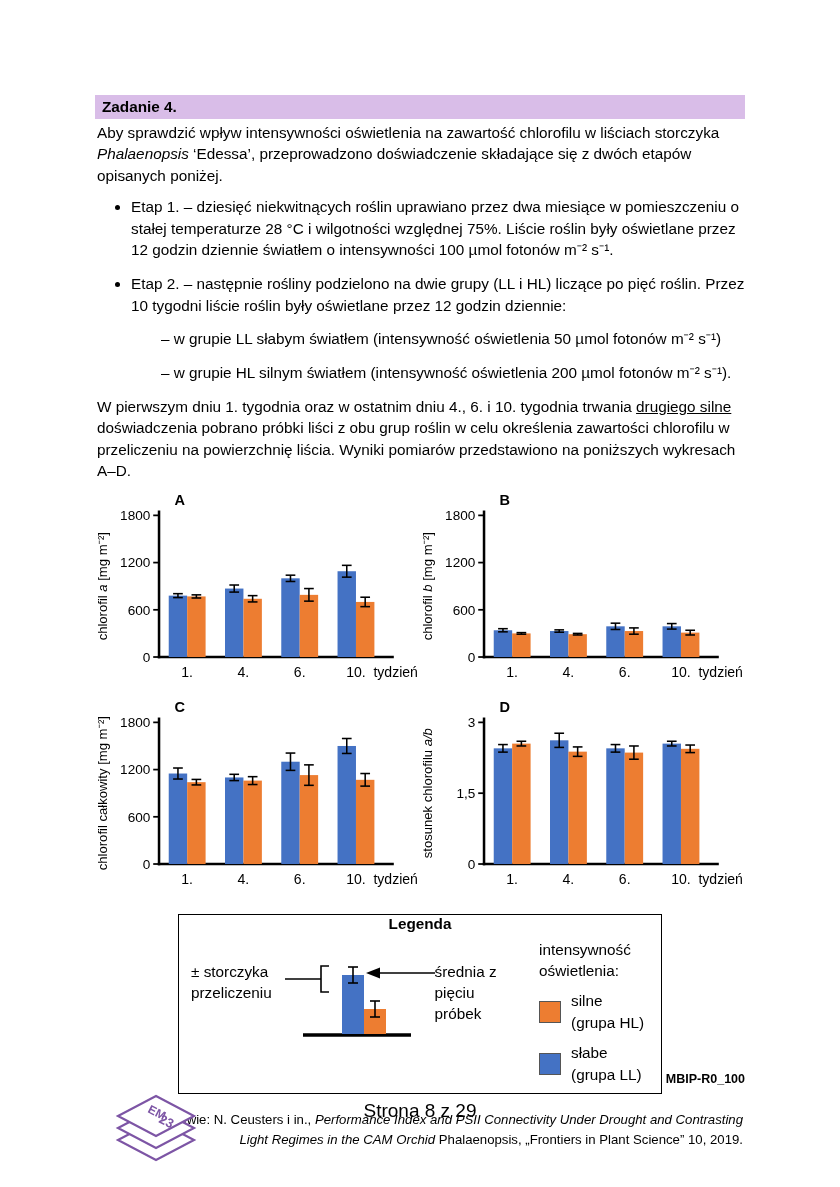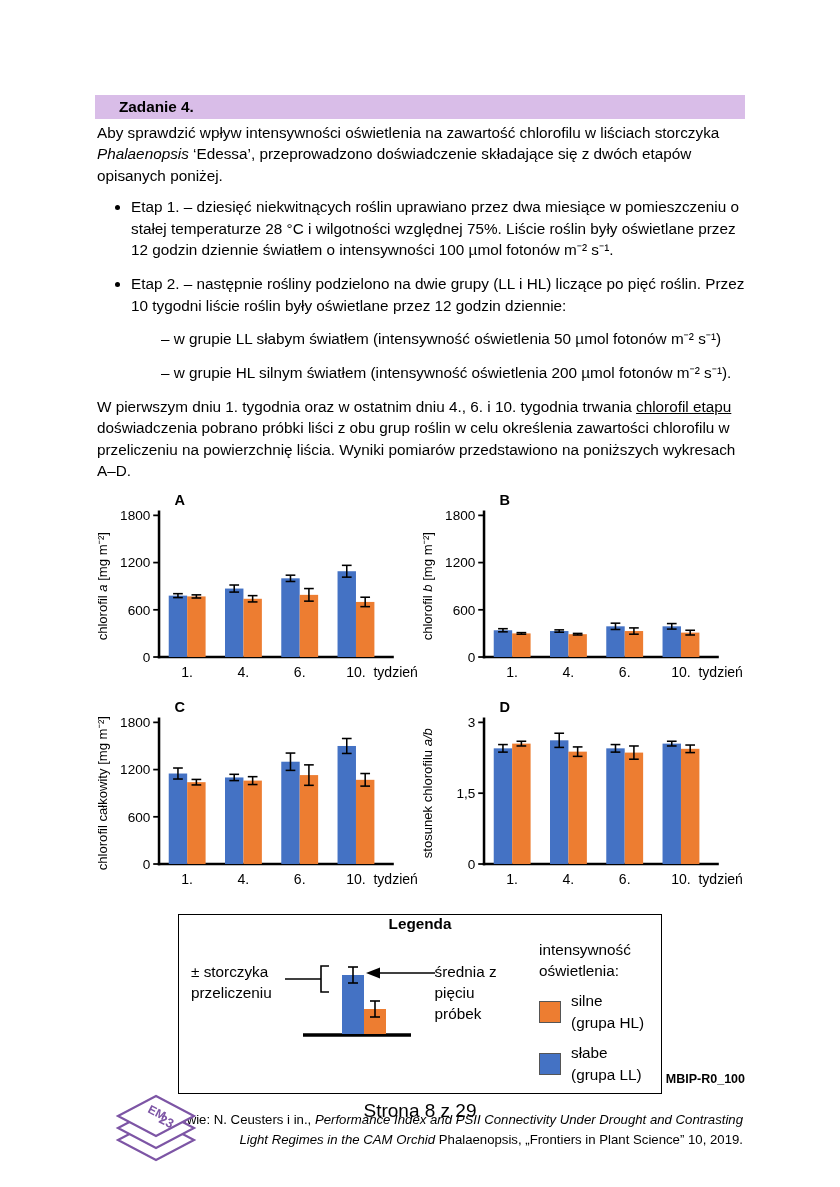--- a/index.html
+++ b/index.html
@@ -1,19 +1,19 @@
 <!DOCTYPE html>
 <html><head>
 <meta charset="utf-8">
 <style>
   html,body{margin:0;padding:0;background:#fff;}
   .page{position:relative;width:840px;height:1187px;background:#fff;overflow:hidden;
         font-family:"Liberation Sans",sans-serif;font-size:15.3px;color:#000;}
   .content{position:absolute;left:95px;top:95px;width:650px;}
-  .task-band{background:#d9bde8;font-weight:bold;padding:2px 24px;line-height:1.3;}
+  .task-band{background:#d9bde8;font-weight:bold;padding:2px 7px;line-height:1.3;}
   .para{margin:3px 0 6px 0;line-height:1.4;padding:0 2px;}
   ul.bullets{margin:10px 0 0 0;padding-left:36px;}
   ul.bullets li{margin-bottom:13px;line-height:1.4;}
   .subdash{margin:12px 0 0 30px;line-height:1.4;}
   .charts-grid{display:grid;grid-template-columns:325px 325px;column-gap:0;row-gap:6px;margin-top:10px;}
   .chart{margin:0;}
   .chart svg{display:block;}
   .legend-box{border:1.5px solid #000;width:484px;margin:14px 0 0 83px;padding:0 12px 8px 12px;box-sizing:border-box;}
   .legend-title{text-align:center;font-weight:bold;margin-bottom:2px;}
   .legend-row{display:flex;align-items:flex-start;}
@@ -44,21 +44,21 @@
       <li>
         <span><span>Etap 1. – dziesięć niekwitnących roślin uprawiano przez dwa miesiące w pomieszczeniu o stałej temperaturze 28 °C i wilgotności względnej 75%. Liście roślin były oświetlane przez 12 godzin dziennie światłem o intensywności 100 µmol fotonów m⁻² s⁻¹.</span></span>
       </li>
       <li>
         <span><span>Etap 2. – następnie rośliny podzielono na dwie grupy (LL i HL) liczące po pięć roślin. Przez 10 tygodni liście roślin były oświetlane przez 12 godzin dziennie:</span></span>
         <div class="subdash">– w grupie LL słabym światłem (intensywność oświetlenia 50 µmol fotonów m⁻² s⁻¹)</div>
         <div class="subdash">– w grupie HL silnym światłem (intensywność oświetlenia 200 µmol fotonów m⁻² s⁻¹).</div>
       </li>
     </ul>
 
-    <p class="para"><span>W pierwszym dniu 1. tygodnia oraz w ostatnim dniu 4., 6. i 10. tygodnia trwania </span><span style="text-decoration: underline;">chlorofil etapu</span><span> doświadczenia pobrano próbki liści z obu grup roślin w celu określenia zawartości chlorofilu w przeliczeniu na powierzchnię liścia. Wyniki pomiarów przedstawiono na poniższych wykresach A–D.</span></p>
+    <p class="para"><span>W pierwszym dniu 1. tygodnia oraz w ostatnim dniu 4., 6. i 10. tygodnia trwania </span><span style="text-decoration: underline;">drugiego silne</span><span> doświadczenia pobrano próbki liści z obu grup roślin w celu określenia zawartości chlorofilu w przeliczeniu na powierzchnię liścia. Wyniki pomiarów przedstawiono na poniższych wykresach A–D.</span></p>
 
     <div class="charts-grid">
       <figure class="chart">
         <svg viewBox="0 0 335 207" width="325" height="201" font-family="&quot;Liberation Sans&quot;, sans-serif">
             <line x1="66" y1="19" x2="66" y2="171.3" stroke="#000" stroke-width="2.6"></line>
             <line x1="64.7" y1="170" x2="308" y2="170" stroke="#000" stroke-width="2.6"></line>
             <text x="82" y="13" font-size="15" font-weight="bold">A</text>
             <line x1="60" y1="170" x2="66" y2="170" stroke="#000" stroke-width="1.8"></line>
             <text x="57" y="175" text-anchor="end" font-size="14">0</text>
             <line x1="60" y1="121.33333333333334" x2="66" y2="121.33333333333334" stroke="#000" stroke-width="1.8"></line>

